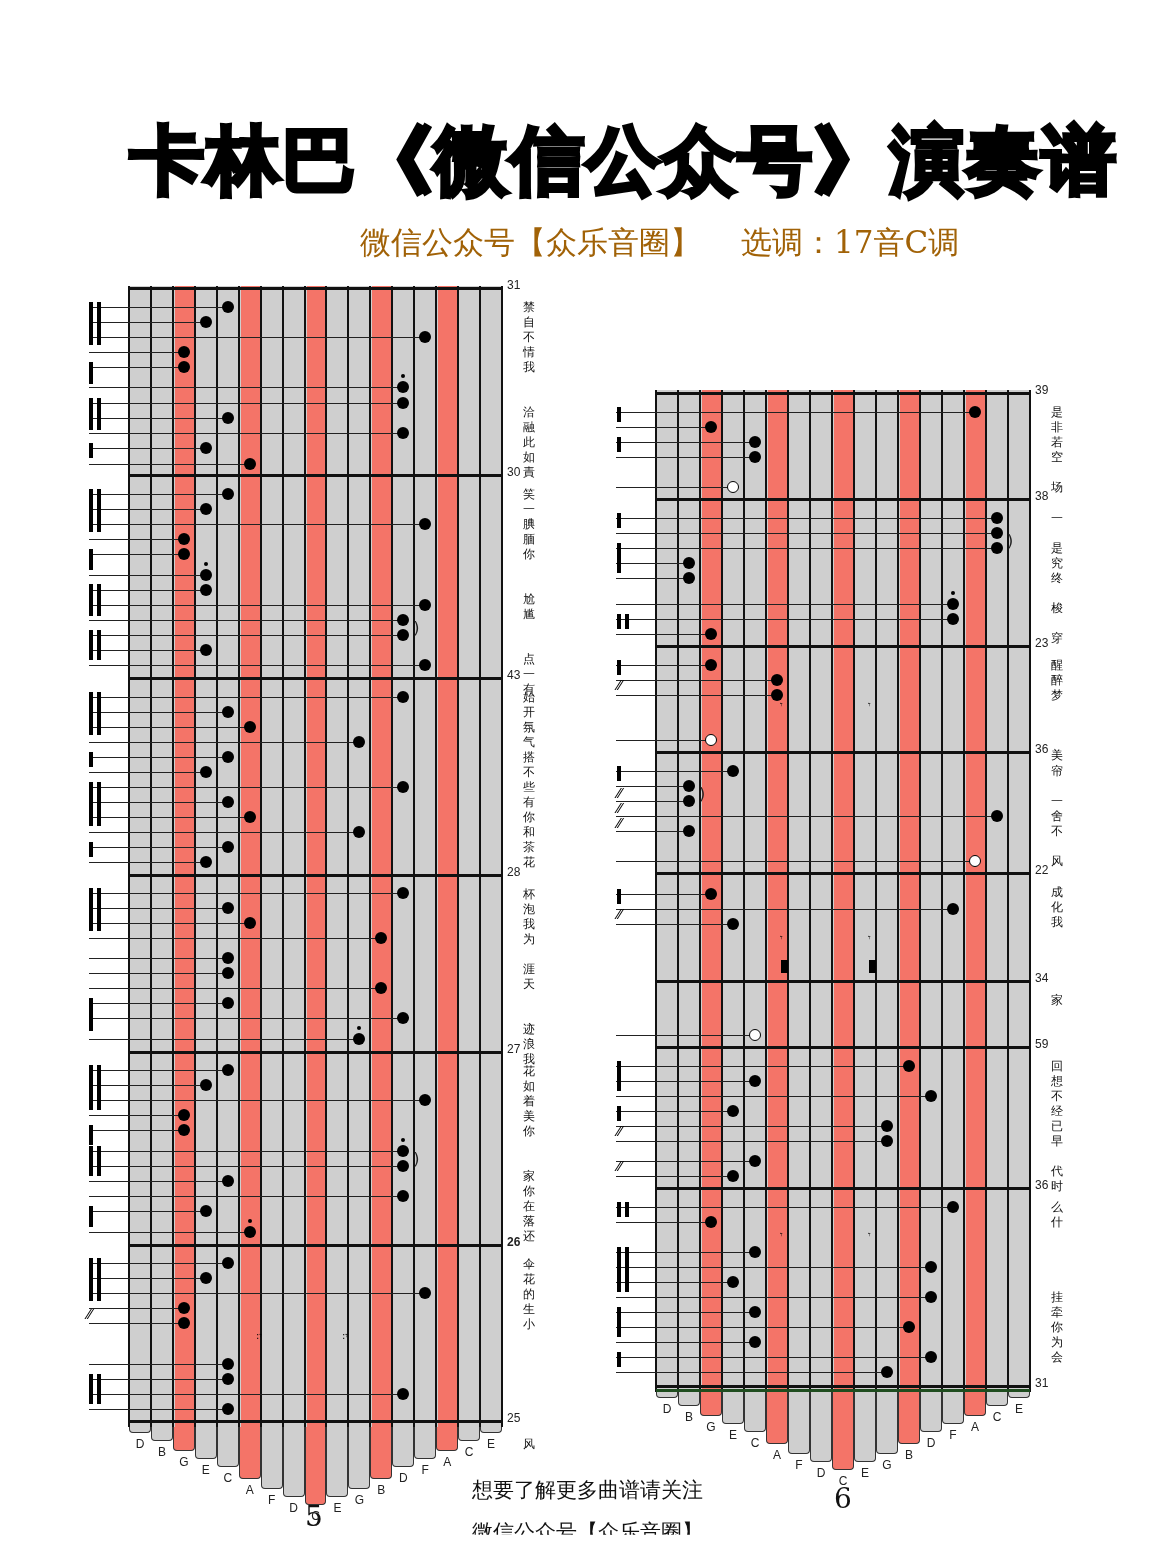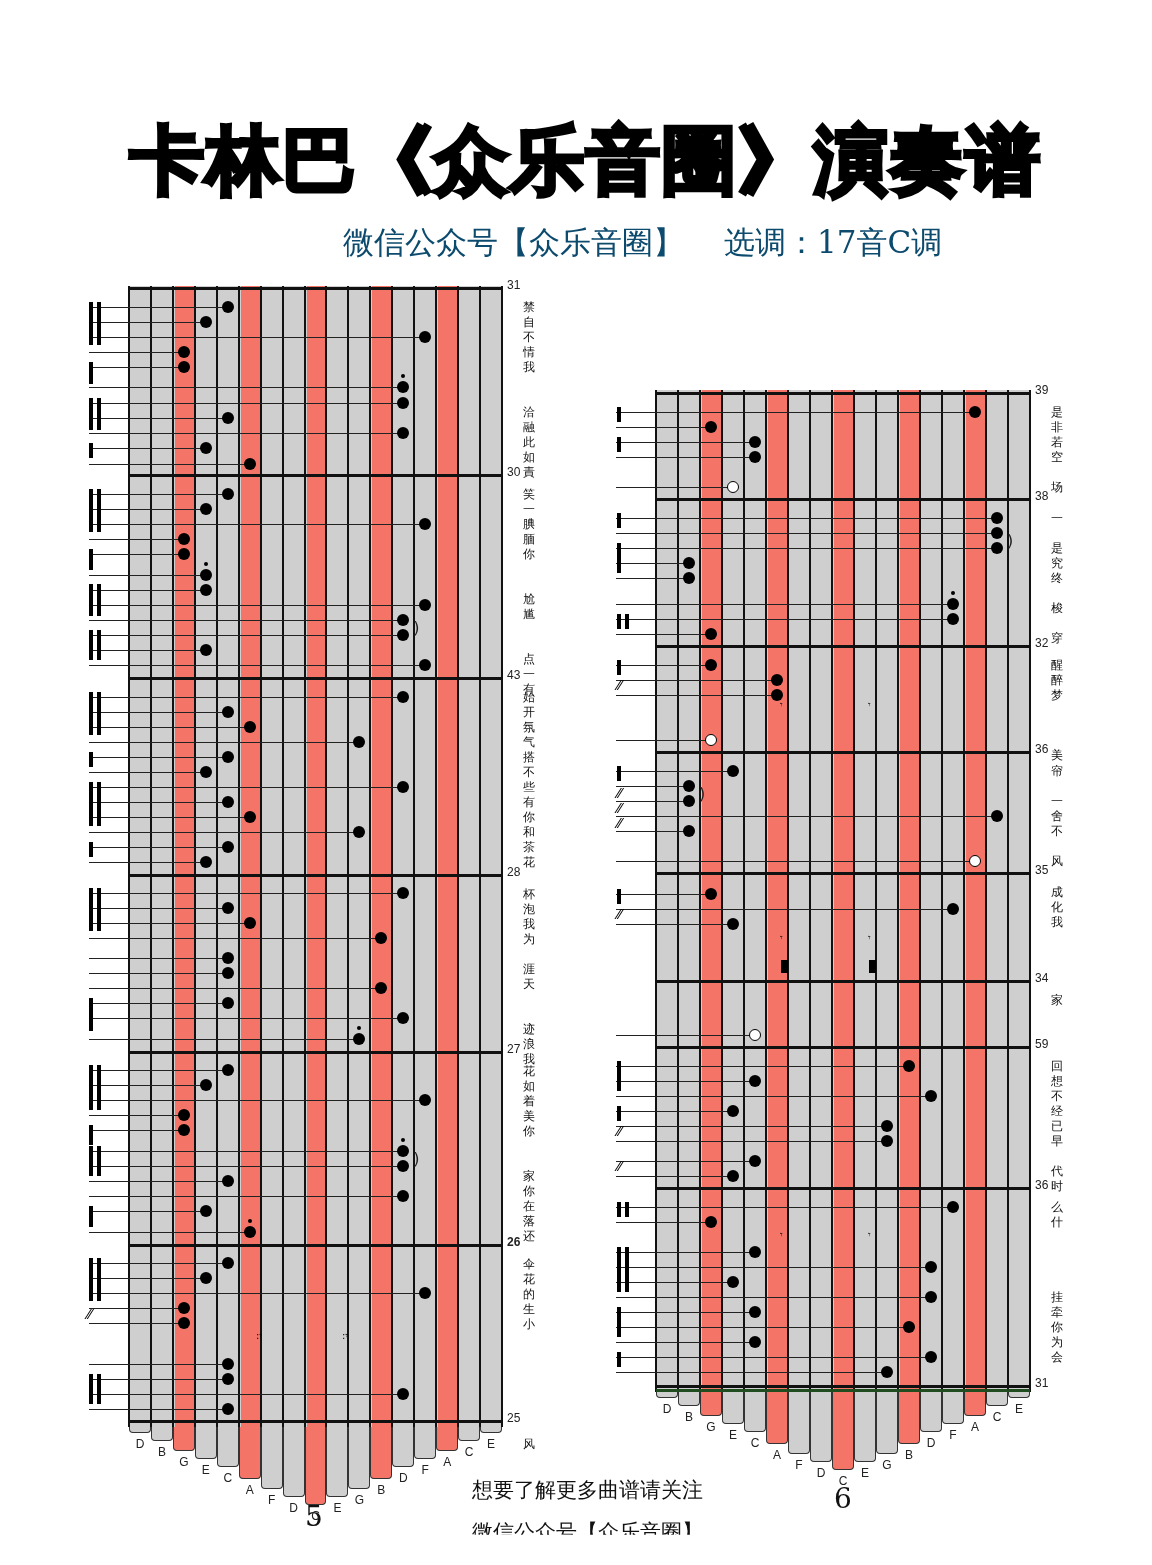--- a/index.html
+++ b/index.html
@@ -1,18 +1,18 @@
 <!DOCTYPE html>
 <html><head>
 <meta charset="utf-8">
 <style>
   html,body{margin:0;padding:0;background:#fff;}
   body{width:1152px;height:1565px;position:relative;overflow:hidden;font-family:"DejaVu Sans",sans-serif;}
   .title{position:absolute;left:130px;top:112px;width:900px;font-size:74px;font-weight:900;letter-spacing:2px;color:#000;font-family:"DejaVu Sans",sans-serif;-webkit-text-stroke:4px #000;white-space:nowrap;}
-  .subtitle{position:absolute;left:343px;top:222px;font-size:31px;color:#0c4a6e;font-family:"DejaVu Serif",serif;white-space:nowrap;}
+  .subtitle{position:absolute;left:360px;top:222px;font-size:31px;color:#a16207;font-family:"DejaVu Serif",serif;white-space:nowrap;}
   .subtitle .gap{display:inline-block;width:40px;}
   .board{position:absolute;}
   .board .bg{position:absolute;left:0;top:0;right:0;bottom:0;background:#cfcfcf;}
   .tine{position:absolute;top:0;bottom:0;}
   .tine.red{background:#f47468;}
   .vline{position:absolute;top:0;bottom:0;width:2px;background:#111;}
   .mline{position:absolute;left:0;right:0;height:3px;background:#111;}
   .mnum{position:absolute;font-size:12px;color:#222;font-family:"Liberation Sans",sans-serif;}
   .hline{position:absolute;height:1px;background:#222;}
   .dot{position:absolute;width:12px;height:12px;border-radius:50%;background:#000;margin-left:-6px;margin-top:-6px;}
@@ -27,21 +27,21 @@
   .key{position:absolute;border:1.5px solid #333;border-top:none;border-radius:0 0 4px 4px;background:#cfcfcf;box-sizing:border-box;}
   .key.red{background:#f47468;}
   .klabel{position:absolute;font-size:12px;color:#222;font-family:"Liberation Sans",sans-serif;width:14px;text-align:center;}
   .pagenum{position:absolute;font-size:28px;font-family:"DejaVu Serif",serif;color:#111;}
   .footer{position:absolute;left:472px;font-size:21px;color:#111;font-family:"DejaVu Serif",serif;white-space:nowrap;}
   .greenbar{position:absolute;height:3px;background:#1f4d1f;}
 </style>
 </head>
 <body>
 
-<div class="title">卡林巴《众乐音圈》演奏谱</div>
+<div class="title">卡林巴《微信公众号》演奏谱</div>
 <div class="subtitle">
   <span>微信公众号【众乐音圈】</span><span class="gap"></span><span>选调：17音C调</span>
 </div>
 
 <div id="boardL" class="board" style="left:129px;top:286px;width:373px;height:1141px;">
     <div class="bg"></div>
     <div class="tine red" style="left: 45.8824px; width: 19.9412px;"></div>
     <div class="tine red" style="left: 111.706px; width: 19.9412px;"></div>
     <div class="tine red" style="left: 177.529px; width: 19.9412px;"></div>
     <div class="tine red" style="left: 243.353px; width: 19.9412px;"></div>
@@ -398,41 +398,41 @@
     <div>一</div>
     <div>&nbsp;</div>
     <div>是</div>
     <div>究</div>
     <div>终</div>
     <div>&nbsp;</div>
     <div>梭</div>
     <div>&nbsp;</div>
     <div>穿</div>
   </div>
-<div class="mnum" style="left: 1035px; top: 636px;">32</div>
+<div class="mnum" style="left: 1035px; top: 636px;">23</div>
 <div class="lyric" style="left: 1050px; top: 658px;">
     <div>醒</div>
     <div>醉</div>
     <div>梦</div>
     <div>&nbsp;</div>
     <div>&nbsp;</div>
     <div>&nbsp;</div>
     <div>美</div>
   </div>
 <div class="mnum" style="left: 1035px; top: 742px;">36</div>
 <div class="lyric" style="left: 1050px; top: 764px;">
     <div>帘</div>
     <div>&nbsp;</div>
     <div>一</div>
     <div>舍</div>
     <div>不</div>
     <div>&nbsp;</div>
     <div>风</div>
   </div>
-<div class="mnum" style="left: 1035px; top: 863px;">35</div>
+<div class="mnum" style="left: 1035px; top: 863px;">22</div>
 <div class="lyric" style="left: 1050px; top: 885px;">
     <div>成</div>
     <div>化</div>
     <div>我</div>
   </div>
 <div class="mnum" style="left: 1035px; top: 971px;">34</div>
 <div class="lyric" style="left: 1050px; top: 993px;">
     <div>家</div>
   </div>
 <div class="mnum" style="left: 1035px; top: 1037px;">59</div>

